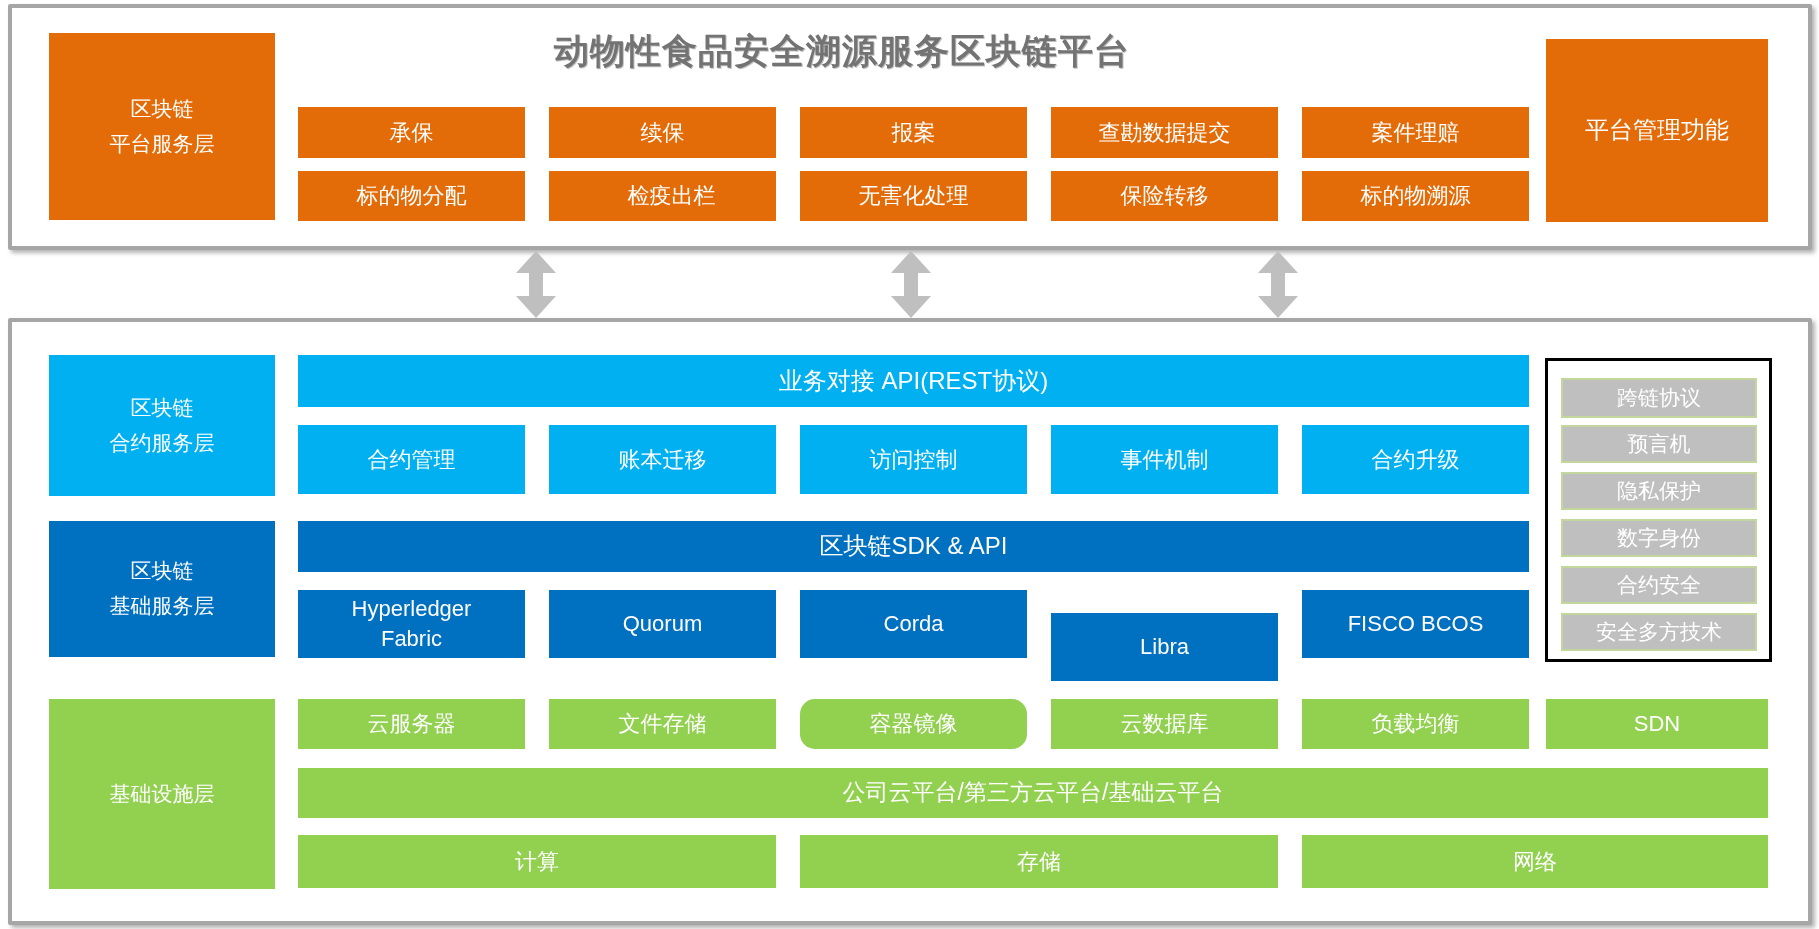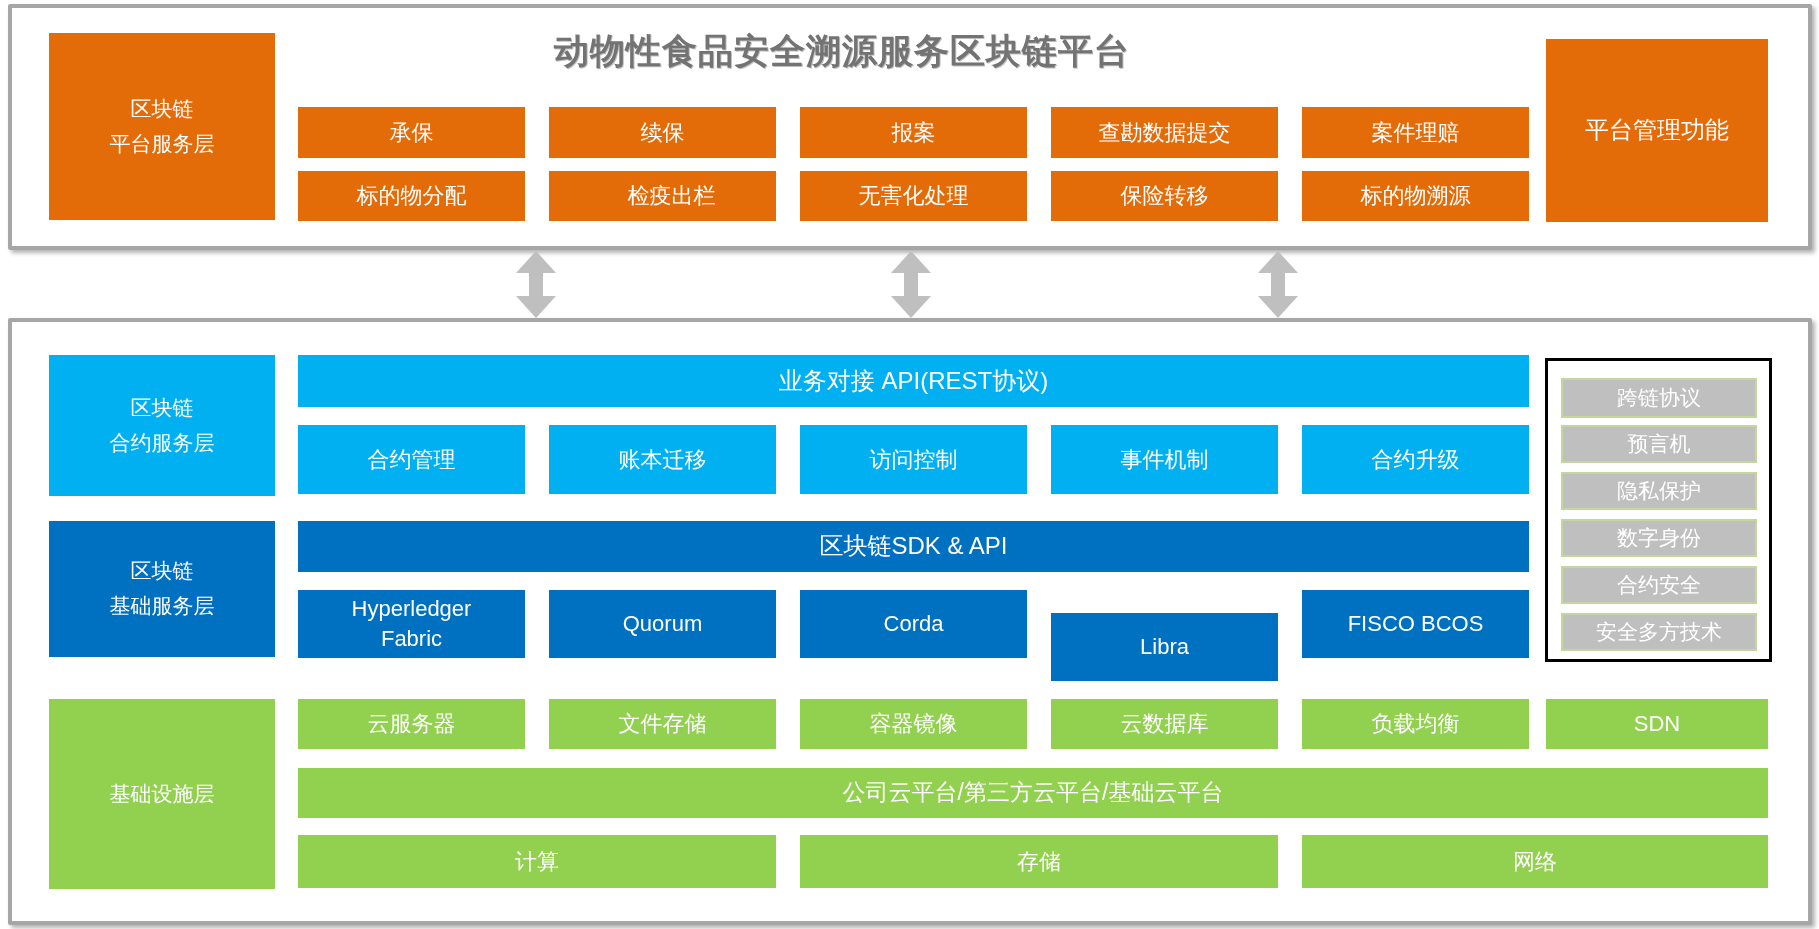--- a/index.html
+++ b/index.html
@@ -93,20 +93,20 @@
     <div class="abs cyan" style="left: 1051px; top: 425px; width: 227px; height: 69px;">事件机制</div>
     <div class="abs cyan" style="left: 1302px; top: 425px; width: 227px; height: 69px;">合约升级</div>
     <div class="abs blue" style="left: 298px; top: 590px; width: 227px; height: 68px;">Hyperledger
 Fabric</div>
     <div class="abs blue" style="left: 549px; top: 590px; width: 227px; height: 68px;">Quorum</div>
     <div class="abs blue" style="left: 800px; top: 590px; width: 227px; height: 68px;">Corda</div>
     <div class="abs blue" style="left: 1051px; top: 590px; width: 227px; height: 68px; margin-top: 23px;">Libra</div>
     <div class="abs blue" style="left: 1302px; top: 590px; width: 227px; height: 68px;">FISCO BCOS</div>
     <div class="abs green" style="left: 298px; top: 699px; width: 227px; height: 50px;">云服务器</div>
     <div class="abs green" style="left: 549px; top: 699px; width: 227px; height: 50px;">文件存储</div>
-    <div class="abs green" style="left: 800px; top: 699px; width: 227px; height: 50px;">容器镜像</div>
+    <div class="abs green" style="left: 800px; top: 699px; width: 227px; height: 50px; border-radius: 15px;">容器镜像</div>
     <div class="abs green" style="left: 1051px; top: 699px; width: 227px; height: 50px;">云数据库</div>
     <div class="abs green" style="left: 1302px; top: 699px; width: 227px; height: 50px;">负载均衡</div>
     <div class="abs green" style="left: 1546px; top: 699px; width: 222px; height: 50px;">SDN</div>
     <div class="abs green" style="left: 298px; top: 835px; width: 478px; height: 53px;">计算</div>
     <div class="abs green" style="left: 800px; top: 835px; width: 478px; height: 53px;">存储</div>
     <div class="abs green" style="left: 1302px; top: 835px; width: 466px; height: 53px;">网络</div>
   </div>
 
 </body></html>

